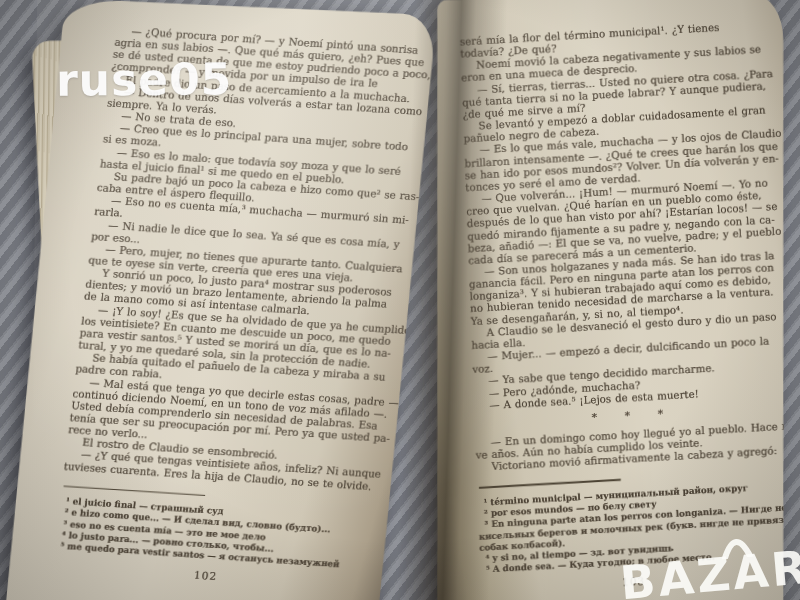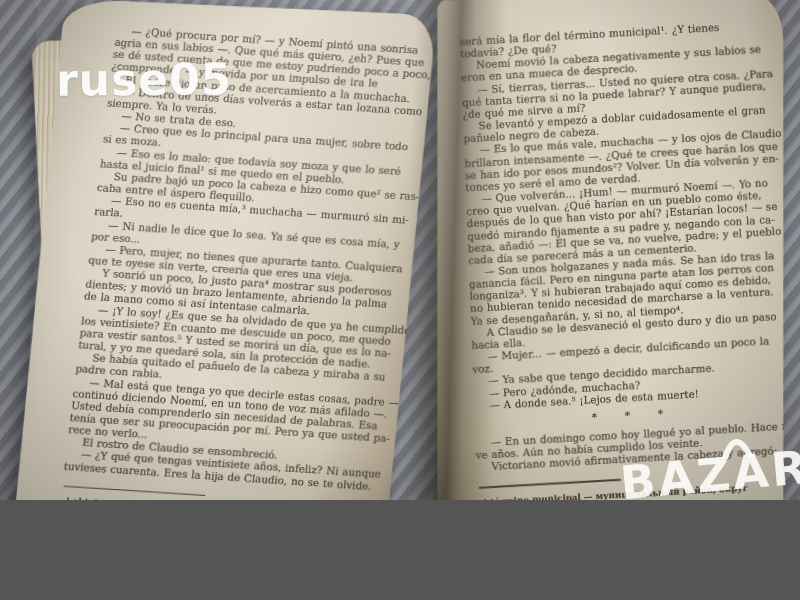--- a/index.html
+++ b/index.html
@@ -1,16 +1,16 @@
 <!DOCTYPE html>
 <html><head>
 <meta charset="utf-8">
 <style>
   html,body{margin:0;padding:0;background:#555;}
-  .photo{position:relative;width:800px;height:500px;overflow:hidden;
+  .photo{position:relative;width:800px;height:600px;overflow:hidden;
     background:repeating-linear-gradient(128deg,#989ba2 0 5px,#797c84 5px 12px,#8b8e95 12px 14px);
     font-family:"DejaVu Serif",serif;}
   .book{position:absolute;left:34px;top:-14px;width:740px;height:640px;transform:rotate(0.6deg);
     filter:drop-shadow(-8px 6px 10px rgba(15,15,20,.55));}
   .page{position:absolute;overflow:hidden;}
   .page-left{left:28px;top:16px;width:372px;height:620px;
     transform:rotate(2deg) skewX(-3deg);transform-origin:top left;
     border-radius:56px 34px 0 4px / 30px 44px 0 4px;
     background:linear-gradient(100deg,#c9c1b0 0%,#dad3c3 18%,#ded7c7 50%,#cfc7b5 78%,#ab9f8a 93%,#7e7362 100%);}
   .page-right{left:400px;top:4px;width:346px;height:630px;

